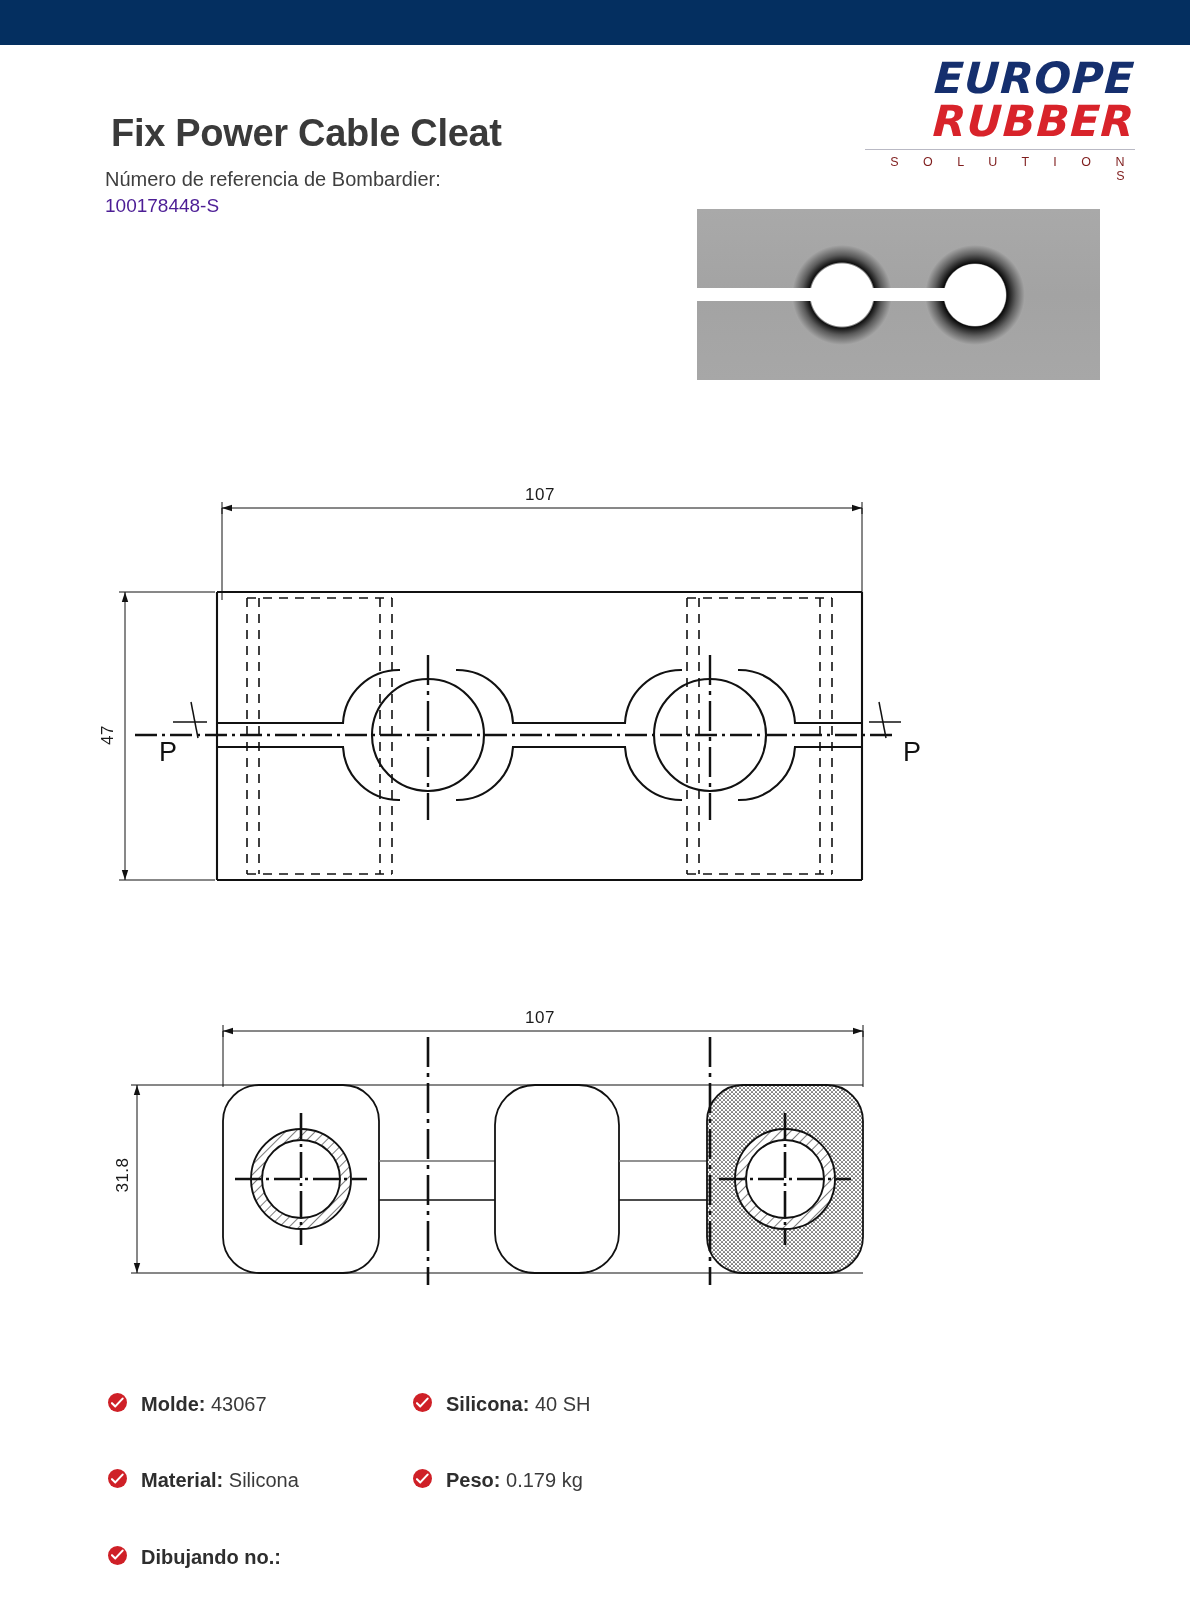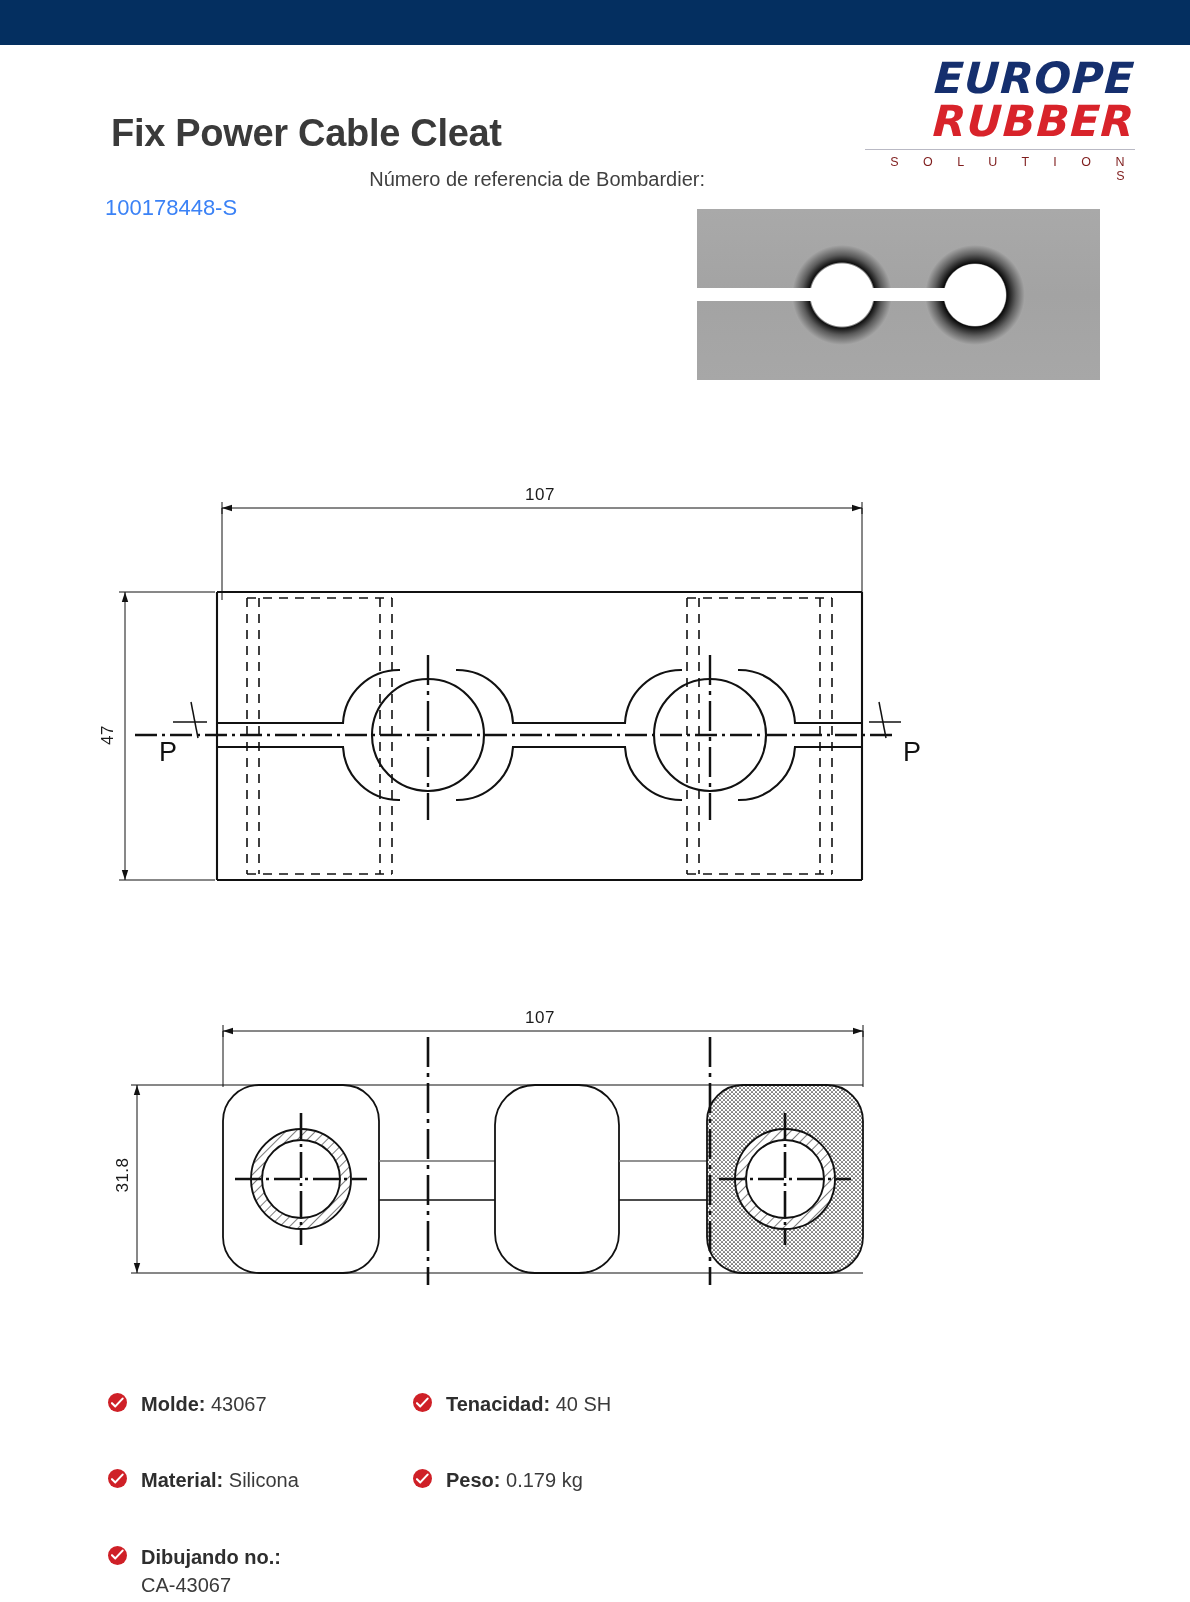--- a/index.html
+++ b/index.html
@@ -38,25 +38,24 @@
     color: #3a3a3a;
     letter-spacing: -0.3px;
     line-height: 1.05;
     margin: 6px;
   }
   .ref-label {
     font-size: 20px;
     color: #3f3f3f;
     margin-top: 12px;
     line-height: 1.35;
-    text-align: right;
   }
   .ref-value {
-    font-size: 22px;
-    color: #3b82f6;
+    font-size: 19px;
+    color: #4c1d95;
     line-height: 1.35;
   }
 
   
   .logo {
     position: absolute;
     right: 55px;
     top: 58px;
     width: 270px;
     text-align: right;
@@ -431,32 +430,31 @@
       <span class="spec-val">Silicona</span>
     </div>
 
     <div class="spec-item">
       <span class="check">
         <svg width="13" height="12" viewBox="0 0 13 12">
             <path d="M1 6.2 L4.3 9.4 L11.6 1.6" stroke="#ffffff" stroke-width="2.1" fill="none" stroke-linecap="round" stroke-linejoin="round"></path>
           </svg>
       </span>
       <span class="spec-key">Dibujando no.: </span>
-      <span class="spec-sub">CA-43067</span>
     </div>
   </div>
 
   <div class="spec-col right">
     <div class="spec-item">
       <span class="check">
         <svg width="13" height="12" viewBox="0 0 13 12">
             <path d="M1 6.2 L4.3 9.4 L11.6 1.6" stroke="#ffffff" stroke-width="2.1" fill="none" stroke-linecap="round" stroke-linejoin="round"></path>
           </svg>
       </span>
-      <span class="spec-key">Tenacidad: </span>
+      <span class="spec-key">Silicona: </span>
       <span class="spec-val">40 SH</span>
     </div>
 
 
     <div class="spec-item">
       <span class="check">
         <svg width="13" height="12" viewBox="0 0 13 12">
             <path d="M1 6.2 L4.3 9.4 L11.6 1.6" stroke="#ffffff" stroke-width="2.1" fill="none" stroke-linecap="round" stroke-linejoin="round"></path>
           </svg>
       </span>

